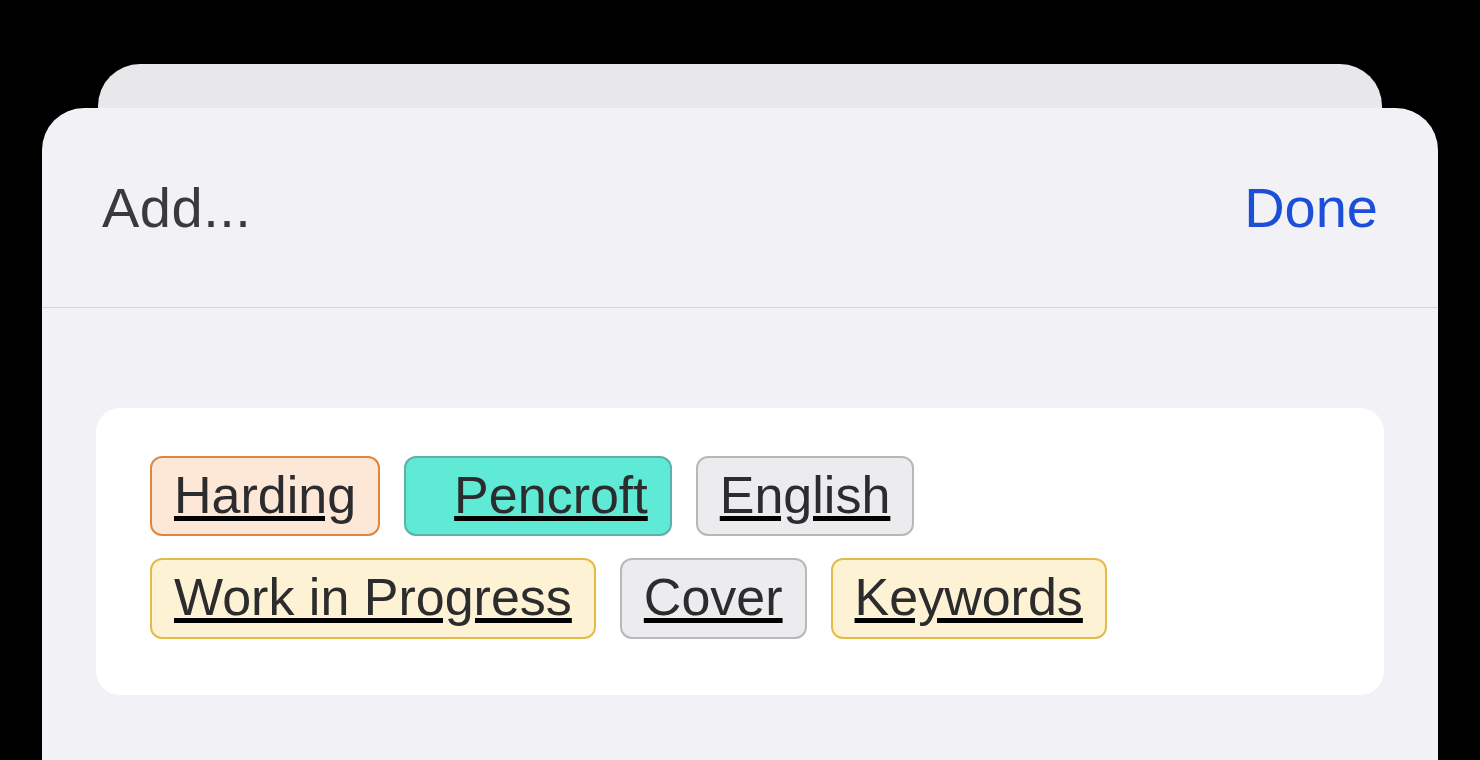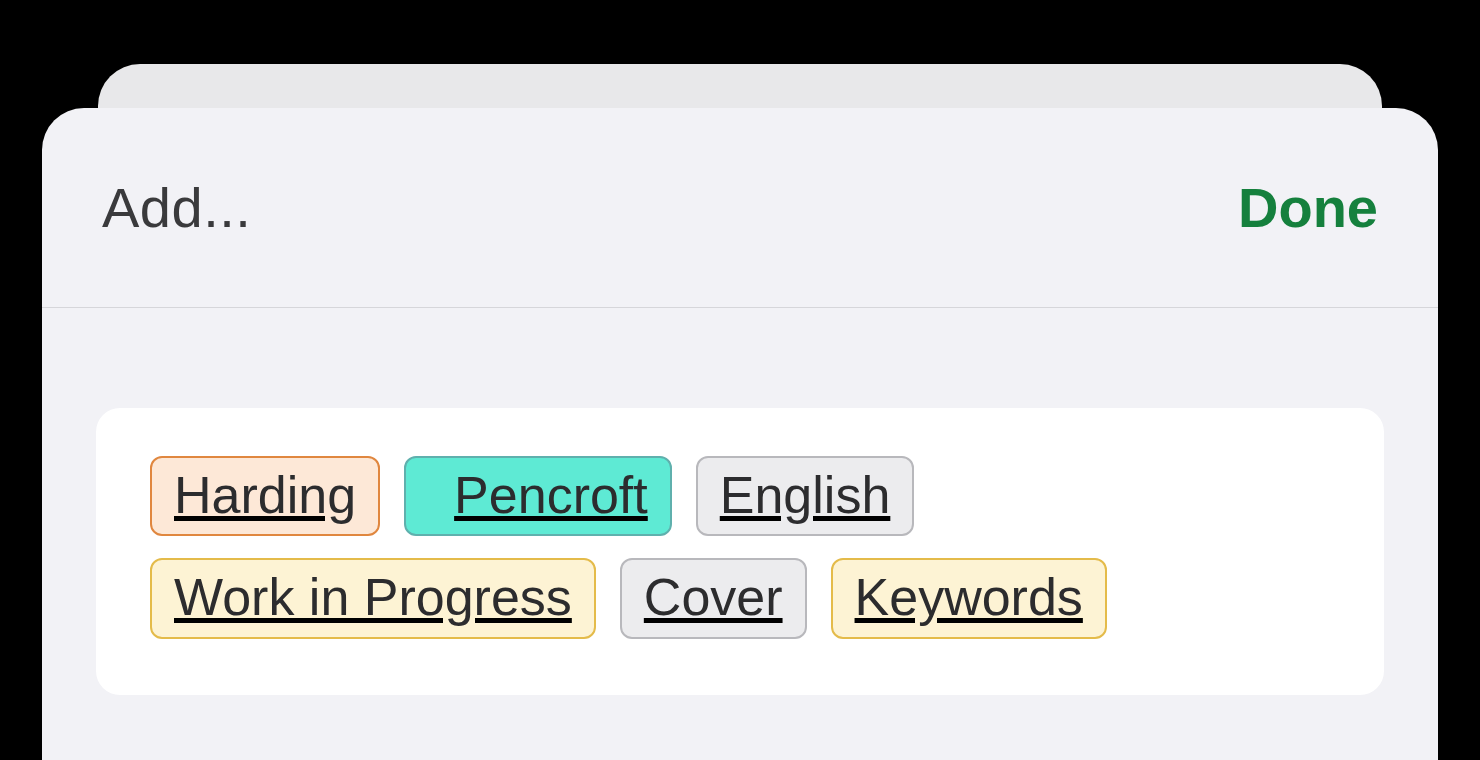--- a/index.html
+++ b/index.html
@@ -51,22 +51,22 @@
     .header-title {
       font-size: 60px;
       font-weight: 600;
       color: #1c1c1e;
       position: absolute;
       left: 50%;
       transform: translateX(-50%);
     }
     .header-right {
       font-size: 56px;
-      font-weight: 700;
-      color: #15803d;
+      font-weight: 400;
+      color: #1d4ed8;
     }
     .content-area {
       padding: 100px 54px 0 54px;
     }
     .card {
       background: #ffffff;
       border-radius: 24px;
       padding: 48px 54px 56px 54px;
     }
     .tag-row {

